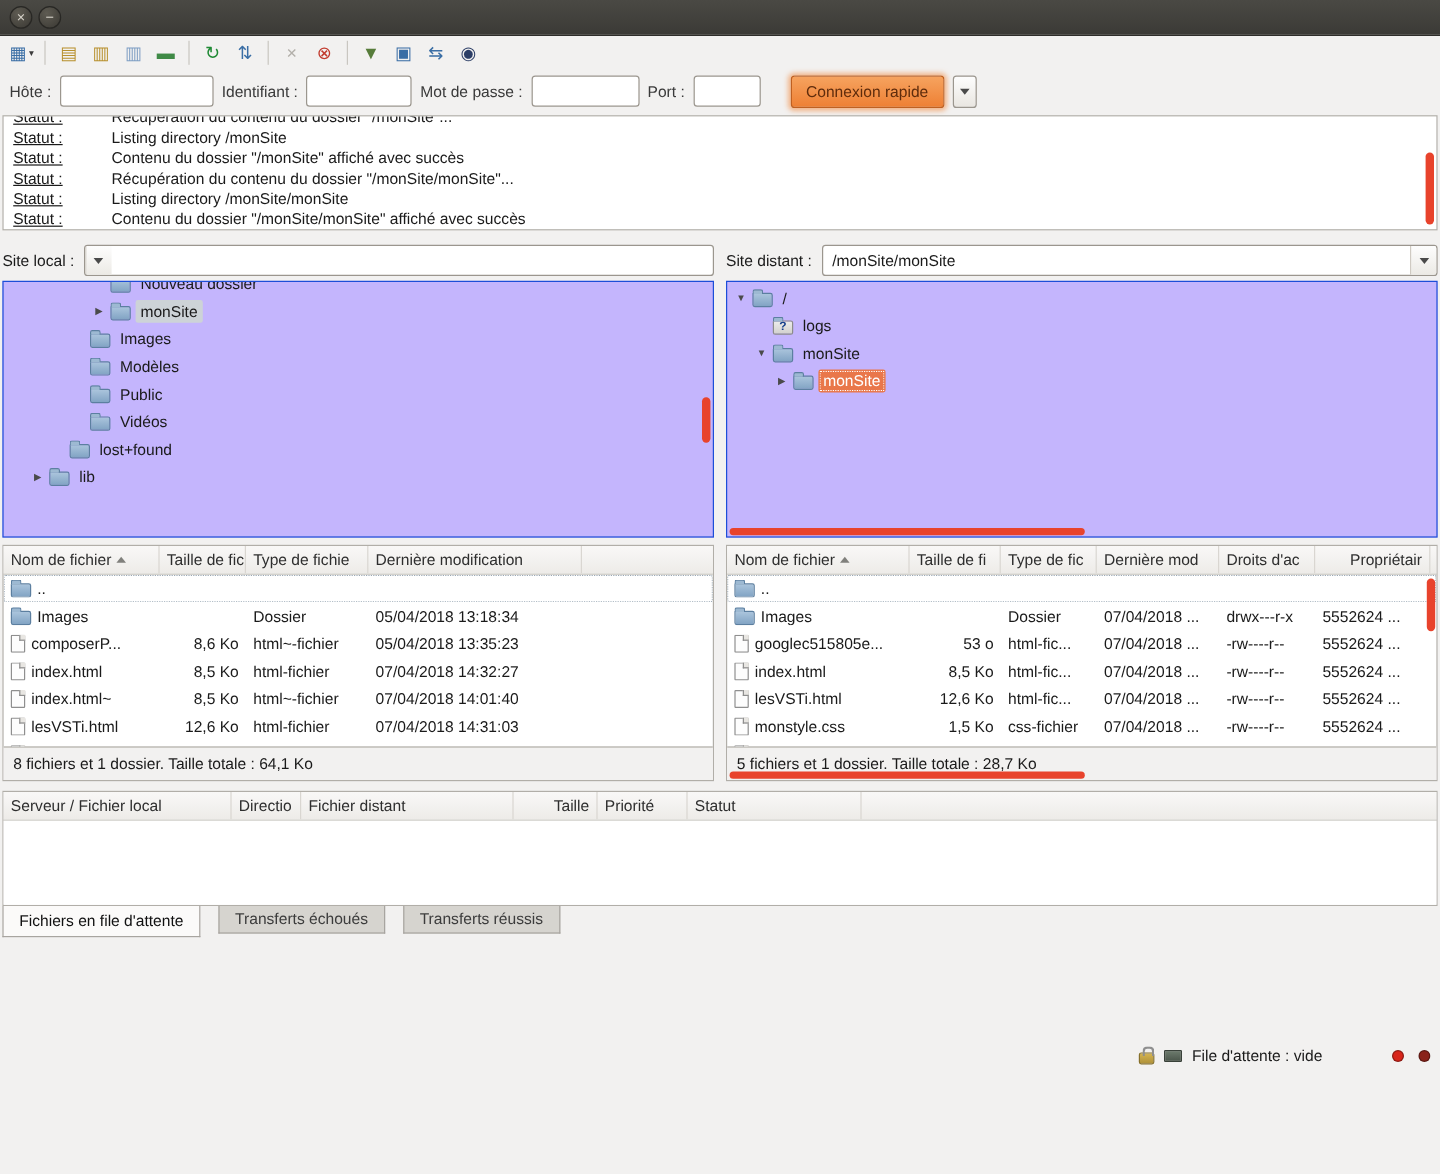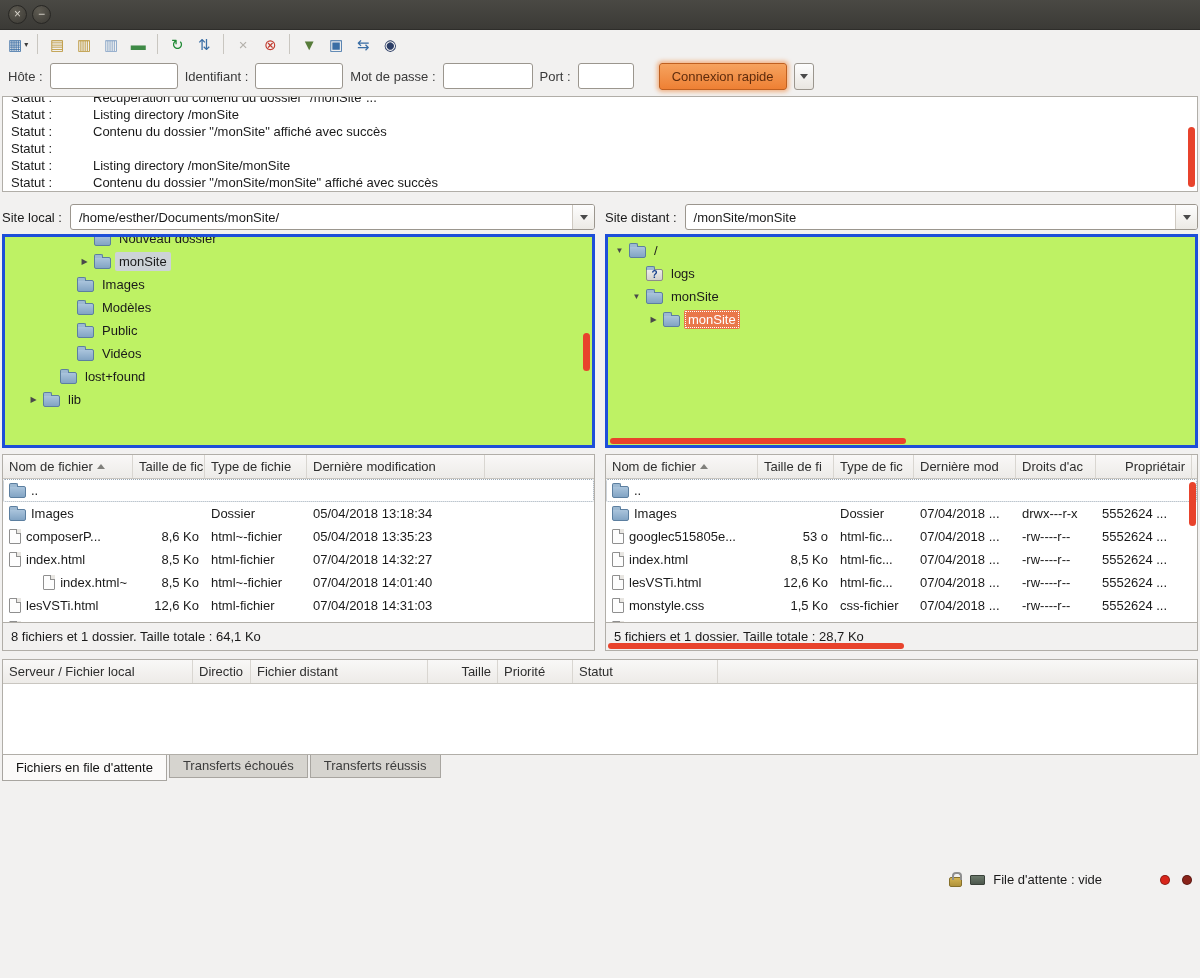--- a/index.html
+++ b/index.html
@@ -73,21 +73,21 @@
   }
 
   
   .log {
     height: 96px; flex: none; margin: 2px 2px 0;
     background: #fff; border: 1px solid #b1aea8;
     overflow: hidden; position: relative;
   }
   .log-inner { margin-top: -8px; }
   .log-line { display: flex; line-height: 17px; white-space: nowrap; }
-  .log-status { width: 90px; flex: none; padding-left: 8px; }
+  .log-status { width: 90px; flex: none; padding-left: 8px; text-decoration: underline; }
 
   
   .vscroll { position: absolute; width: 7px; border-radius: 4px; background: #e8432c; right: 2px; }
   .hscroll { position: absolute; height: 6px; border-radius: 3px; background: #e8432c; bottom: 1px; left: 2px; }
 
   
   .split { display: flex; gap: 10px; padding: 0 2px; }
   .split.trees { height: 248px; flex: none; margin-top: 8px; }
   .split.lists { flex: 1; margin-top: 6px; min-height: 0; }
   .pane { flex: 1; display: flex; flex-direction: column; min-width: 0; }
@@ -101,21 +101,21 @@
   }
   .combo-text { flex: 1; padding: 0 8px; white-space: nowrap; overflow: hidden; }
   .combo-btn {
     width: 22px; height: 100%; flex: none;
     border-left: 1px solid #cfcac2;
     background: linear-gradient(#fdfdfd, #eceae5);
     display: flex; align-items: center; justify-content: center;
   }
 
   .tree {
-    flex: 1; background: #bef264; border: 3px solid #1d4ed8;
+    flex: 1; background: #c4b5fd; border: 1px solid #1d4ed8;
     overflow: hidden; position: relative;
   }
   .tree-inner { padding-top: 2px; }
   .tree-inner.scrolled { margin-top: -12px; }
   .tree-row { height: 23px; display: flex; align-items: center; gap: 4px; white-space: nowrap; }
   .tw-arrow { width: 11px; flex: none; text-align: center; font-size: 8px; color: #4a4a4a; }
   .tree-label { padding: 2px 4px; border-radius: 2px; }
   .sel-local { background: #cdd3d7; }
   .sel-remote { background: #e9774a; color: #fff; outline: 1px dotted #fff; outline-offset: -2px; }
 
@@ -179,21 +179,21 @@
   }
 
   
   .queue-pane {
     height: 96px; flex: none; margin: 8px 2px 0;
     background: #fff; border: 1px solid #b1aea8;
     display: flex; flex-direction: column;
   }
   .queue-body { flex: 1; background: #fff; }
 
-  .tabs { height: 27px; flex: none; display: flex; gap: 2px; padding-left: 2px; align-items: flex-start; }
+  .tabs { height: 27px; flex: none; display: flex; gap: 15px; padding-left: 2px; align-items: flex-start; }
   .tab {
     height: 23px; padding: 0 13px;
     display: flex; align-items: center;
     background: #d6d4cf; color: #3c3c3c;
     border: 1px solid #a8a5a0; border-top: none;
   }
   .tab.active { height: 26px; background: #fbfaf9; color: #111; }
 
   
   .statusbar {
@@ -300,39 +300,39 @@
       <div class="log-line">
         <span class="log-status">Statut :</span>
         <span class="log-message">Listing directory /monSite</span>
       </div>
       <div class="log-line">
         <span class="log-status">Statut :</span>
         <span class="log-message">Contenu du dossier "/monSite" affiché avec succès</span>
       </div>
       <div class="log-line">
         <span class="log-status">Statut :</span>
+        <span class="log-message">Récupération du contenu du dossier "/monSite/monSite"...</span>
       </div>
       <div class="log-line">
         <span class="log-status">Statut :</span>
         <span class="log-message">Listing directory /monSite/monSite</span>
       </div>
       <div class="log-line">
         <span class="log-status">Statut :</span>
         <span class="log-message">Contenu du dossier "/monSite/monSite" affiché avec succès</span>
       </div>
     </div>
   <div class="vscroll" style="top:30px;height:60px;"></div>
 </div>
 
 <div class="split trees">
   <div class="pane">
     <div class="site-row">
       <span class="site-label">Site local :</span>
       <div class="combo">
-        <span class="combo-text">/home/esther/Documents/monSite/</span>
         <span class="combo-btn">
             <span class="caret-down"></span>
           </span>
       </div>
     </div>
     <div class="tree">
       <div class="tree-inner scrolled">
           <div class="tree-row" style="padding-left: 74px;">
             <span class="tw-arrow"></span>
             <span class="icon-folder"></span>
@@ -464,21 +464,21 @@
         <div class="frow">
           <div class="fcell name" style="width: 130px;">
             <span class="icon-file"></span>
             <span class="fname">index.html</span>
           </div>
           <div class="fcell num" style="width: 72px;">8,5 Ko</div>
           <div class="fcell" style="width: 102px;">html-fichier</div>
           <div class="fcell" style="width: 178px;">07/04/2018 14:32:27</div>
         </div>
         <div class="frow">
-          <div class="fcell name" style="width: 130px; justify-content: flex-end;">
+          <div class="fcell name" style="width: 130px;">
             <span class="icon-file"></span>
             <span class="fname">index.html~</span>
           </div>
           <div class="fcell num" style="width: 72px;">8,5 Ko</div>
           <div class="fcell" style="width: 102px;">html~-fichier</div>
           <div class="fcell" style="width: 178px;">07/04/2018 14:01:40</div>
         </div>
         <div class="frow">
           <div class="fcell name" style="width: 130px;">
             <span class="icon-file"></span>

